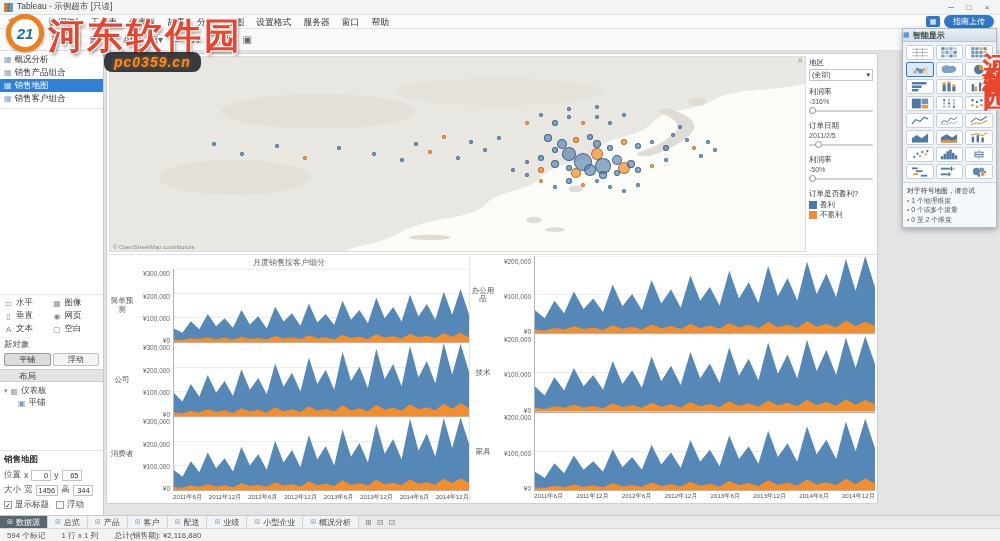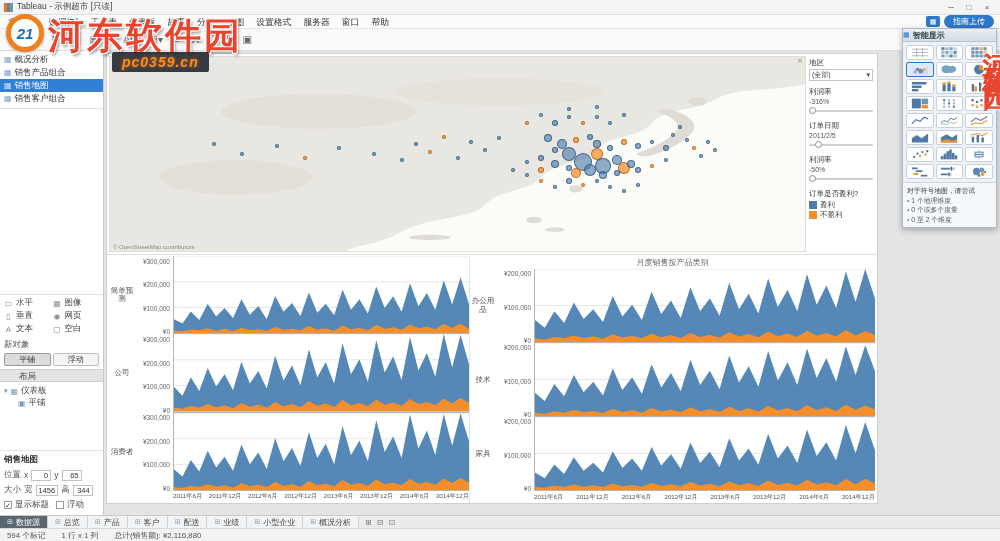--- a/index.html
+++ b/index.html
@@ -103,21 +103,21 @@
 .sm-grid{display:grid;grid-template-columns:repeat(3,1fr);gap:2px;padding:3px}
 .sm-cell{height:15px;background:#fff;border:1px solid #c6d1dc;border-radius:2px;display:flex;align-items:center;justify-content:center;overflow:hidden}
 .sm-cell svg{width:22px;height:13px}
 .sm-cell.sel{border:1.5px solid #2e77c9;background:#dcebfa}
 .sm-hint{background:#f4f8fb;border-top:1px solid #ccd6df;padding:3px 4px;font-size:6.8px;color:#555;line-height:1.4}
 .sm-hint div:first-child{color:#333}
 .sm-hint div:not(:first-child)::before{content:"• ";color:#888}
 
 .wm-badge{position:absolute;left:6px;top:14px;width:38px;height:38px;border-radius:50%;background:#fff;border:5px solid #f07f1e;z-index:60;display:flex;align-items:center;justify-content:center;font-size:15px;font-weight:bold;color:#1d6bb5;font-style:italic;box-shadow:0 1px 3px rgba(0,0,0,.3)}
 .wm-title{position:absolute;left:48px;top:12px;z-index:60;font-size:36px;font-weight:bold;color:#e8452f;letter-spacing:3px;white-space:nowrap;text-shadow:-1px -1px 0 #fff,1px -1px 0 #fff,-1px 1px 0 #fff,1px 1px 0 #fff,2px 3px 3px rgba(0,0,0,.35)}
-.wm-bar{position:absolute;left:112px;top:52px;z-index:60;background:rgba(30,34,40,.88);color:#ff8a1e;font-size:14px;font-weight:bold;font-style:italic;padding:2px 10px;border-radius:2px;letter-spacing:1px;text-shadow:0 0 4px rgba(255,138,30,.6)}
+.wm-bar{position:absolute;left:104px;top:52px;z-index:60;background:rgba(30,34,40,.88);color:#ff8a1e;font-size:14px;font-weight:bold;font-style:italic;padding:2px 10px;border-radius:8px;letter-spacing:1px;text-shadow:0 0 4px rgba(255,138,30,.6)}
 .wm-side{position:absolute;right:-15px;top:30px;z-index:60;writing-mode:vertical-rl;font-size:28px;font-weight:bold;color:#e8452f;letter-spacing:8px;text-shadow:-1px -1px 0 #fff,1px 1px 0 #fff}
 </style>
 </head>
 <body>
 
 <div class="titlebar">
   <span class="app-icon"></span>
   <span class="title-text">Tableau - 示例超市 [只读]</span>
   <div class="winbtns">
     <span class="winbtn">─</span>
@@ -401,20 +401,21 @@
                   <span class="lsw" style="background:#f28e2b"></span>
                   <span>不盈利</span>
                 </div>
               </div>
           </div>
         </div>
       </div>
 
       <div class="chartsrow">
         <div class="cgroup cg-left">
+          <div class="cg-title">月度销售按客户细分</div>
           <div class="chart-panel">
             <div class="row-label">简单预测</div>
             <div class="ticks">
                 <span class="tick" style="top:6.0%">¥300,000</span>
                 <span class="tick" style="top:36.0%">¥200,000</span>
                 <span class="tick" style="top:66.0%">¥100,000</span>
                 <span class="tick" style="top:96.0%">¥0</span>
               </div>
             <div class="plot">
                 <svg viewBox="0 0 100 60" preserveAspectRatio="none">
@@ -473,21 +474,20 @@
                 <span>2012年6月</span>
                 <span>2012年12月</span>
                 <span>2013年6月</span>
                 <span>2013年12月</span>
                 <span>2014年6月</span>
                 <span>2014年12月</span>
               </div>
           </div>
         </div>
         <div class="cgroup cg-right">
-          <div class="cg-title">月度销售按产品类别</div>
           <div class="chart-panel">
             <div class="row-label">办公用品</div>
             <div class="ticks">
                 <span class="tick" style="top:6.0%">¥200,000</span>
                 <span class="tick" style="top:51.0%">¥100,000</span>
                 <span class="tick" style="top:96.0%">¥0</span>
               </div>
             <div class="plot">
                 <svg viewBox="0 0 100 60" preserveAspectRatio="none">
                   <line x1="0" y1="0.0" x2="100" y2="0.0" stroke="#e6e6e6" stroke-width="0.7"></line>

